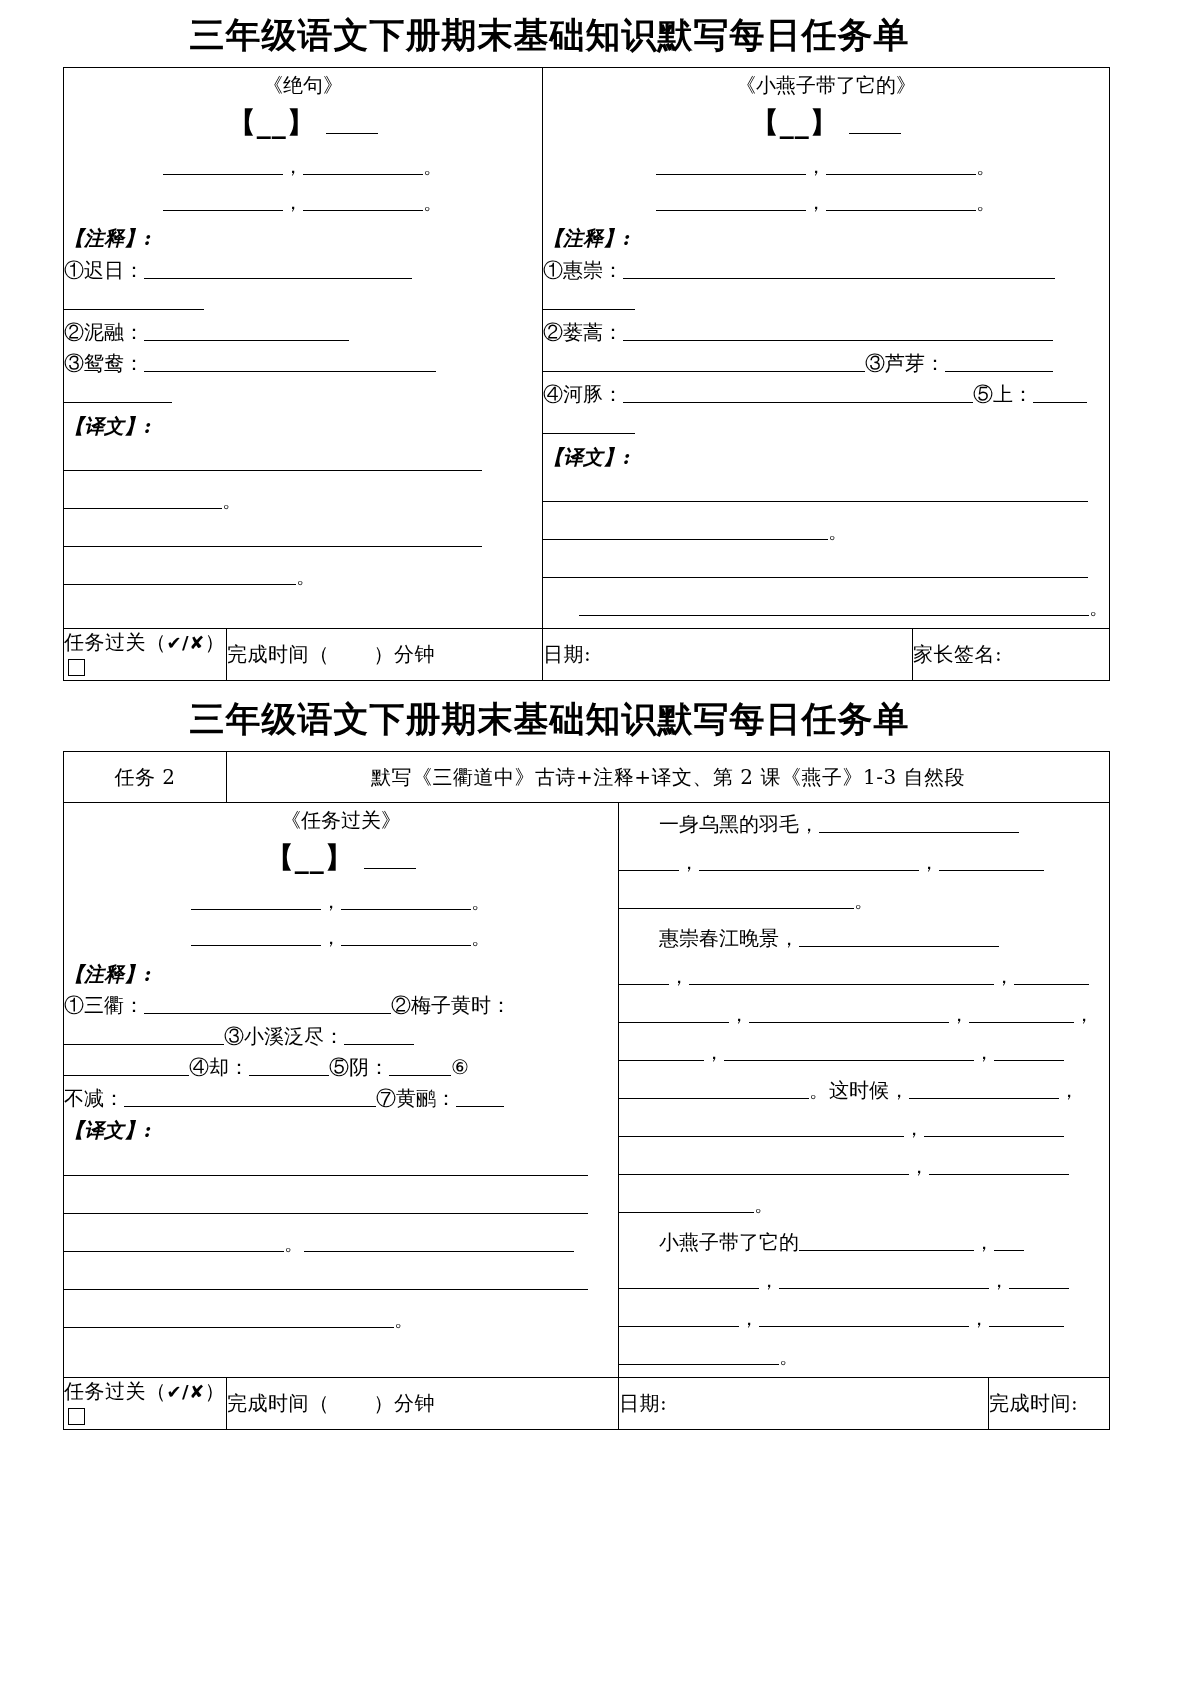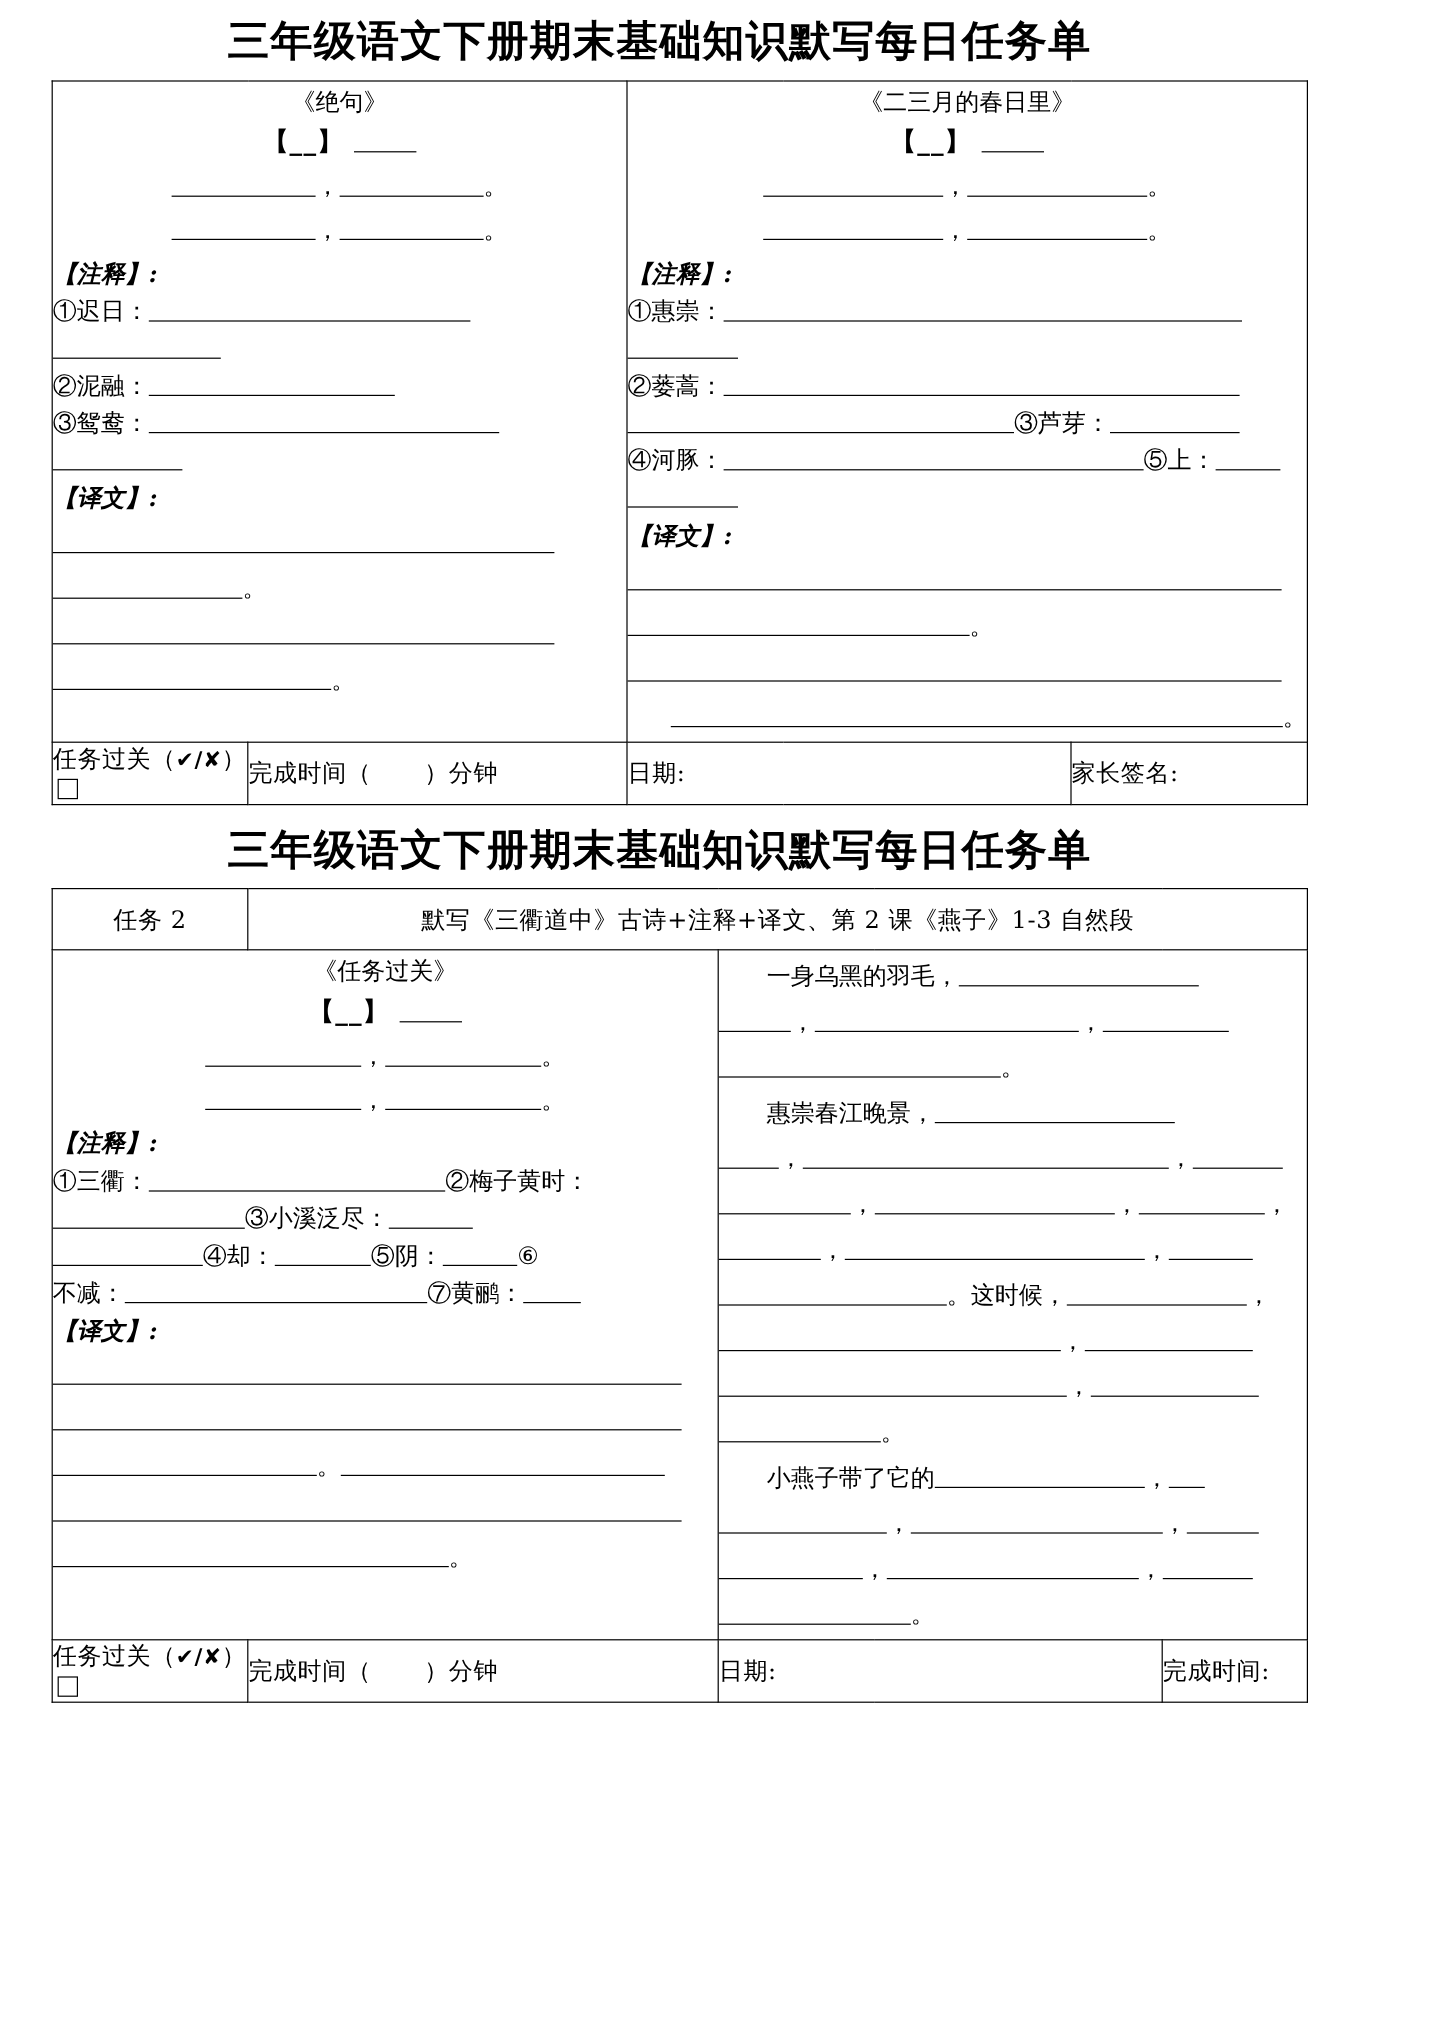--- a/index.html
+++ b/index.html
@@ -12,21 +12,21 @@
     height: 1684px;
     font-family: "DejaVu Serif", "Liberation Serif", serif;
     color: #000;
     position: relative;
     overflow: hidden;
   }
   .page {
     width: 1099px;
     height: 1684px;
     box-sizing: border-box;
-    padding: 0 43px;
+    padding: 0 63px;
   }
 
   
   .sheet-title {
     text-align: center;
     font-size: 35px;
     font-weight: bold;
     letter-spacing: 1px;
     line-height: 1.25;
     padding: 13px 0 10px 0;
@@ -67,21 +67,21 @@
     margin-top: 36px;
   }
 
   .poem-title {
     text-align: center;
     font-size: 20px;
     margin: 2px 0 2px 0;
   }
   .poem-author {
     text-align: center;
-    font-size: 21px;
+    font-size: 28px;
     font-weight: bold;
     margin: 1px 0 6px 0;
     letter-spacing: 1px;
   }
   .poem-author .ul {
     font-weight: normal;
   }
   .poem-line {
     text-align: center;
     margin: 4px 0 6px 0;
@@ -201,21 +201,21 @@
         </div>
         <div class="blank-row">
           <span class="ul" style="width:418px"></span>
         </div>
         <div class="blank-row">
           <span class="ul" style="width:232px"></span><span class="punct">。</span>
         </div>
       </td>
 
       <td class="body-cell" colspan="3">
-        <div class="poem-title">《二三月的春日里》</div>
+        <div class="poem-title">《小燕子带了它的》</div>
         <div class="poem-author">
           <span>【__】</span>
           <span class="ul ul-sm"></span>
         </div>
         <div class="poem-line">
           <span class="ul ul-m"></span><span class="punct">，</span><span class="ul ul-m"></span><span class="punct">。</span>
         </div>
         <div class="poem-line">
           <span class="ul ul-m"></span><span class="punct">，</span><span class="ul ul-m"></span><span class="punct">。</span>
         </div>

